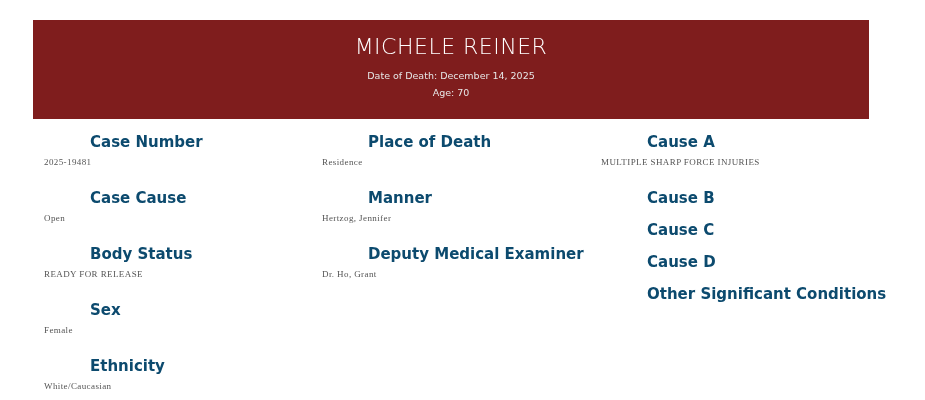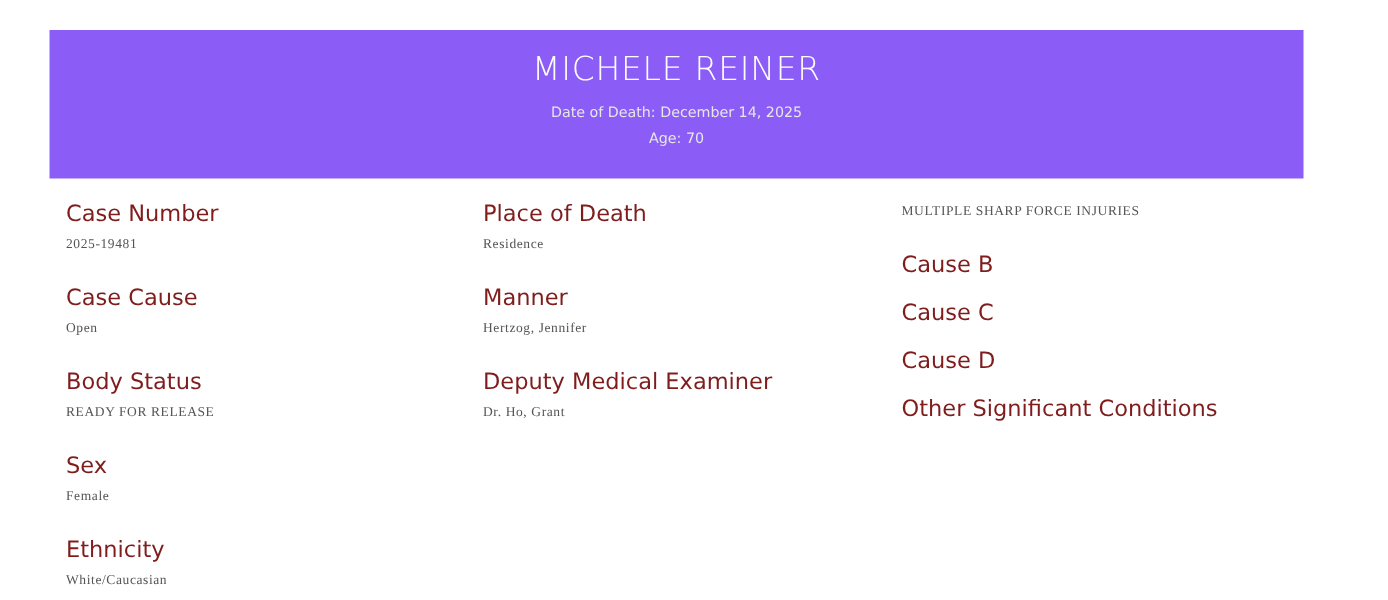--- a/index.html
+++ b/index.html
@@ -14,21 +14,21 @@
       position: relative;
       width: 925px;
       height: 400px;
     }
     .header {
       position: absolute;
       left: 33px;
       top: 20px;
       width: 836px;
       height: 99px;
-      background: #8b5cf6;
+      background: #7f1d1d;
       color: #ffffff;
       text-align: center;
     }
     .header .name {
       position: absolute;
       left: 0; right: 0;
       top: 13px;
       font-size: 22px;
       font-weight: 300;
       letter-spacing: 0.5px;
@@ -57,23 +57,24 @@
     }
     .col.c1 { left: 44px; }
     .col.c2 { left: 322px; }
     .col.c3 { left: 601px; }
 
     .field { display: block; }
     .field .label {
       display: block;
       font-size: 15px;
       line-height: 22px;
-      color: #7f1d1d;
-      font-weight: 400;
+      color: #0c4a6e;
+      font-weight: 700;
       white-space: nowrap;
+      margin-left: 46px;
     }
     .field .value {
       display: block;
       font-size: 9px;
       line-height: 13px;
       color: #555555;
       letter-spacing: 0.4px;
       white-space: nowrap;
       margin-top: 3px;
       margin-bottom: 18px;
@@ -127,20 +128,21 @@
       <span class="value">Hertzog, Jennifer</span>
     </div>
     <div class="field">
       <span class="label">Deputy Medical Examiner</span>
       <span class="value">Dr. Ho, Grant</span>
     </div>
   </div>
 
   <div class="col c3">
     <div class="field">
+      <span class="label">Cause A</span>
       <span class="value">MULTIPLE SHARP FORCE INJURIES</span>
     </div>
     <div class="field novalue">
       <span class="label">Cause B</span>
     </div>
     <div class="field novalue">
       <span class="label">Cause C</span>
     </div>
     <div class="field novalue">
       <span class="label">Cause D</span>

